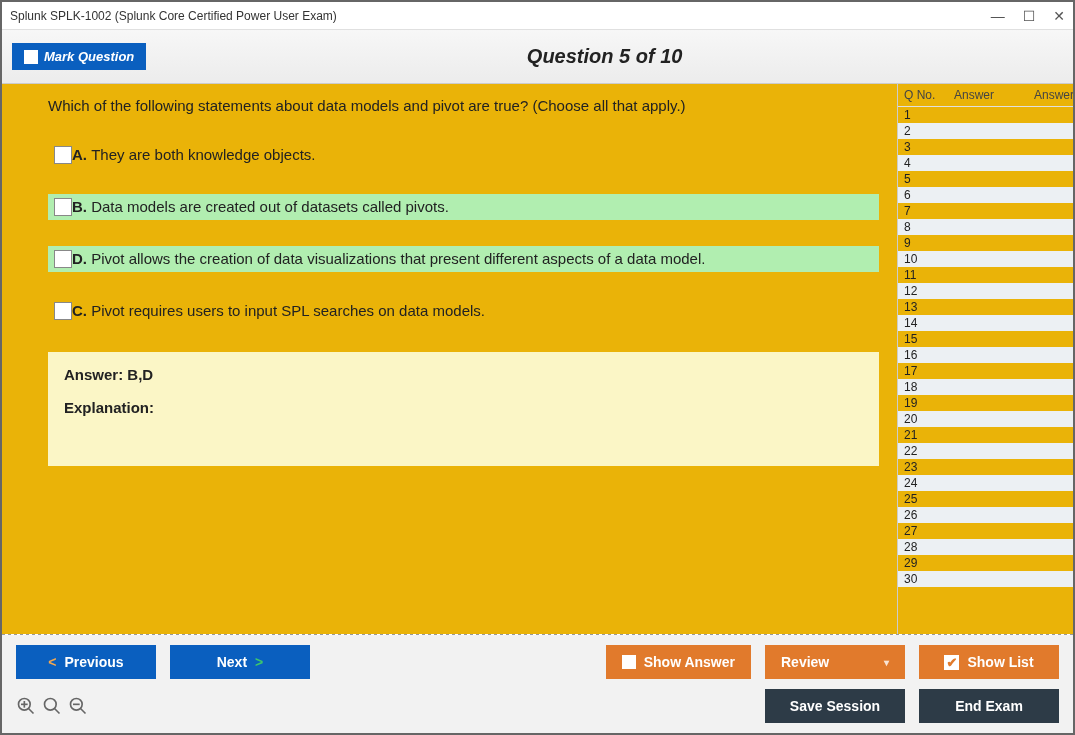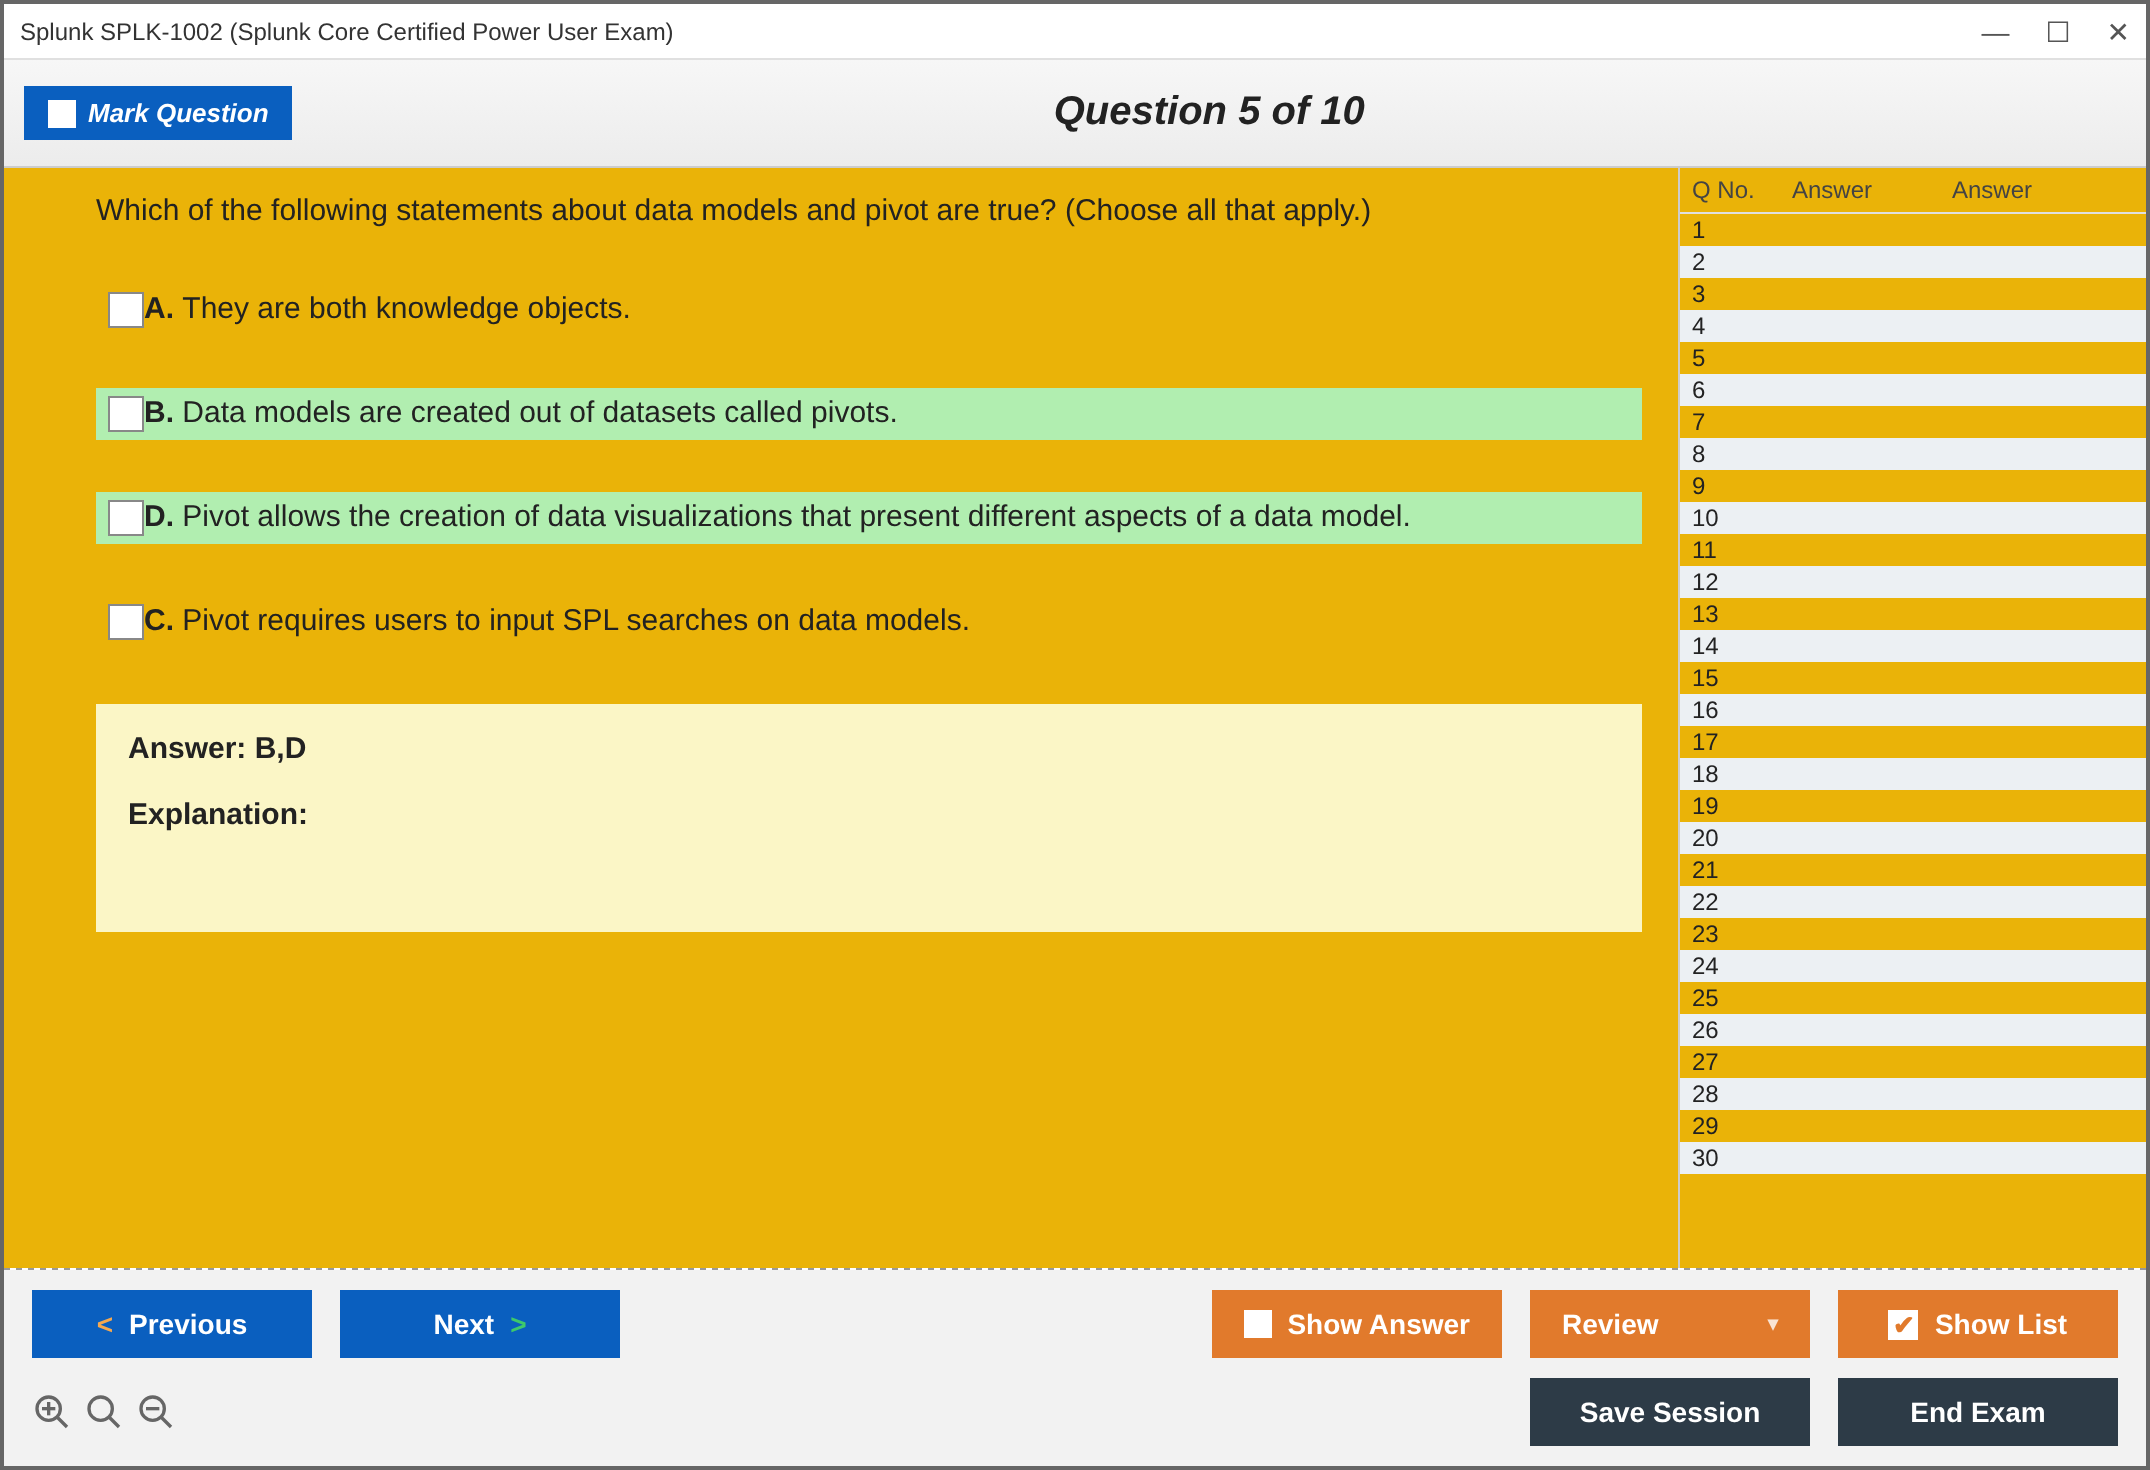--- a/index.html
+++ b/index.html
@@ -101,21 +101,21 @@
     margin-top: 28px;
     background: #fbf6c6;
     padding: 14px 16px 50px 16px;
     font-size: 15px;
   }
   .answer-box .ans { font-weight: bold; margin-bottom: 16px; }
   .answer-box .expl-label { font-weight: bold; }
 
   
   .right {
-    width: 234px;
+    width: 176px;
     border-left: 1px solid #ccc;
     display: flex;
     flex-direction: column;
     font-size: 12px;
   }
   .grid-head {
     display: grid;
     grid-template-columns: 50px 80px 60px;
     padding: 4px 6px;
     color: #444;

